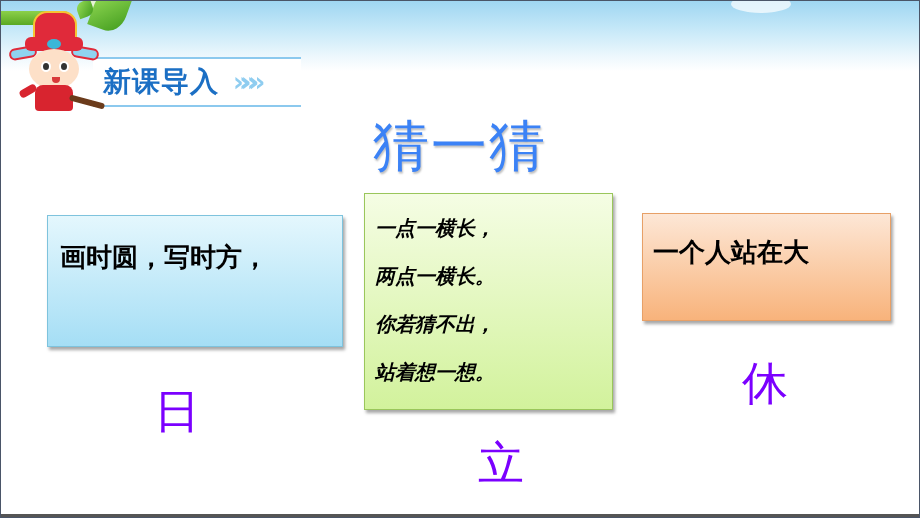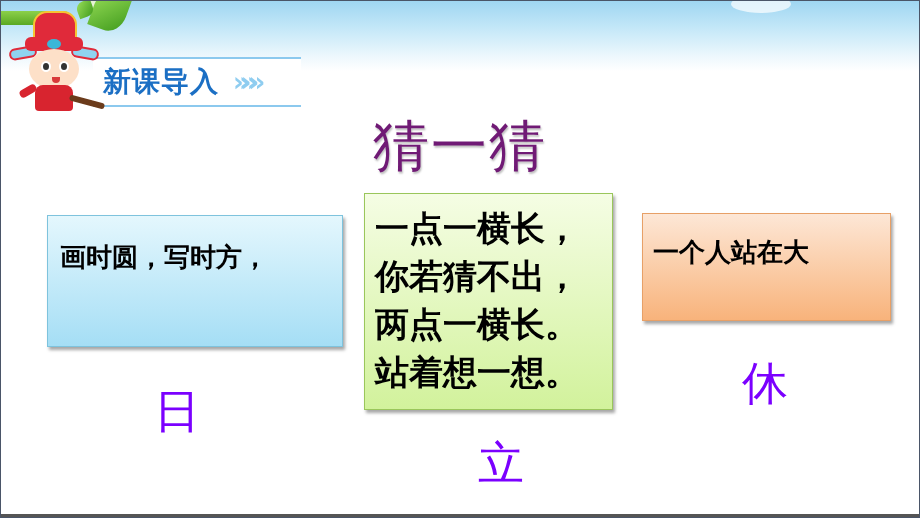--- a/index.html
+++ b/index.html
@@ -63,42 +63,42 @@
     font-family: "DejaVu Sans", sans-serif; font-weight: bold;
     font-size: 28px; color: #1b6fc4; margin-left: 10px; letter-spacing: 1px;
   }
   .section-arrows {
     margin-left: 14px; color: #8fcdf0; font-size: 26px; font-weight: bold; letter-spacing: -9px;
   }
 
   
   .main-title {
     position: absolute; left: 372px; top: 108px;
-    font-family: "DejaVu Serif", serif; font-size: 56px; color: #701a75;
+    font-family: "DejaVu Serif", serif; font-size: 56px; color: #3b82f6;
     text-shadow: 1px 2px 2px rgba(0,0,0,0.25);
     letter-spacing: 2px;
   }
 
   
   .card {
     position: absolute;
     font-family: "DejaVu Sans", sans-serif; font-weight: bold; color: #000;
     box-shadow: 2px 3px 3px rgba(0,0,0,0.35);
   }
   .card.blue {
     left: 46px; top: 214px; width: 296px; height: 132px;
     background: linear-gradient(to bottom, #e4f7fd, #a5def5);
     border: 1px solid #7ec3dd;
     padding: 14px 17px 0 12px; font-size: 26px; line-height: 54px;
   }
   .card.green {
     left: 363px; top: 192px; width: 249px; height: 217px;
     background: linear-gradient(to bottom, #f5fde4, #d2f29c);
     border: 1px solid #9ac65b;
-    padding: 10px 0 0 10px; font-size: 34px; line-height: 48px;
+    padding: 10px 0 0 10px; font-size: 20px; line-height: 48px; font-style: italic;
   }
   .card.orange {
     left: 641px; top: 212px; width: 249px; height: 108px;
     background: linear-gradient(to bottom, #fde7d6, #f8b37b);
     border: 1px solid #e7a067;
     padding: 15px 0 0 10px; font-size: 26px; line-height: 46px;
   }
   .card .line { display: block; white-space: nowrap; }
 
   
@@ -146,22 +146,22 @@
   </div>
 
   <div class="main-title">猜一猜</div>
 
   <div class="card blue">
     <span class="line">画时圆，写时方，</span>
   </div>
 
   <div class="card green">
     <span class="line">一点一横长，</span>
+    <span class="line">两点一横长。</span>
     <span class="line">你若猜不出，</span>
-    <span class="line">两点一横长。</span>
     <span class="line">站着想一想。</span>
   </div>
 
   <div class="card orange">
     <span class="line">一个人站在大</span>
   </div>
 
   <div class="answer a1">日</div>
   <div class="answer a2">立</div>
   <div class="answer a3">休</div>

